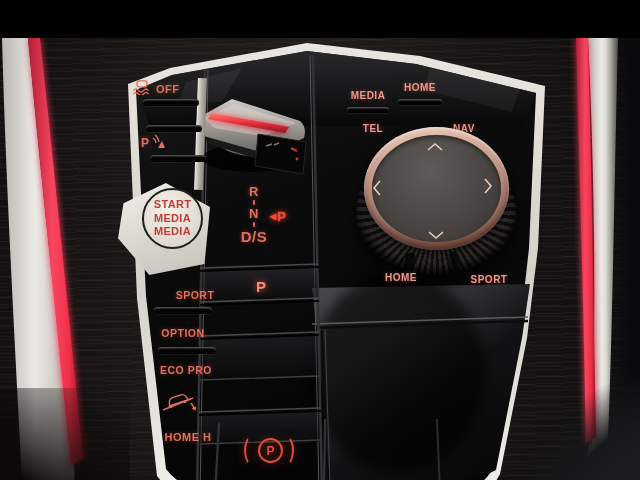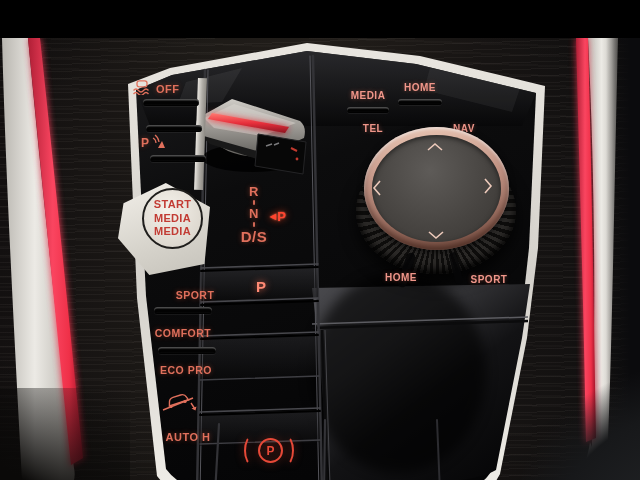--- a/index.html
+++ b/index.html
@@ -191,38 +191,38 @@
               background:radial-gradient(circle at 42% 35%,#f5f2eb,#ded9d0 70%,#ccc7be);
               display:flex;flex-direction:column;align-items:center;justify-content:center;
               color:#c23b33;font-size:11px;font-weight:bold;letter-spacing:.3px;line-height:1.25;">
     <span>START</span>
     <span>MEDIA</span>
     <span>MEDIA</span>
   </div>
 
   <div class="abs lbl" style="left:164px;top:251px;width:62px;font-size:10.5px;">SPORT</div>
   <div class="slit" style="left:154px;top:269px;width:58px;"></div>
-  <div class="abs lbl" style="left:150px;top:289px;width:66px;font-size:10.5px;">COMFORT</div>
+  <div class="abs lbl" style="left:150px;top:289px;width:66px;font-size:10.5px;">OPTION</div>
   <div class="slit" style="left:158px;top:309px;width:58px;"></div>
   <div class="abs lbl" style="left:153px;top:326px;width:66px;font-size:10.5px;">ECO PRO</div>
 
   <div class="abs" style="left:160px;top:353px;width:40px;height:22px;">
     <span>
       <svg width="40" height="22" viewBox="0 0 40 22">
         <path d="M3,19 L33,7" stroke="#e0705c" stroke-width="1.4" fill="none"></path>
         <g transform="rotate(-18 18 9)">
           <path d="M9,9 q1,-4 5,-4 h8 q4,0 5,4 l1,3 h-20 z" fill="none" stroke="#e0705c" stroke-width="1.4"></path>
         </g>
         <circle cx="11" cy="15.5" r="1.6" fill="#e0705c"></circle>
         <circle cx="25" cy="10.5" r="1.6" fill="#e0705c"></circle>
         <path d="M31,12 l4,6" stroke="#e0705c" stroke-width="1.4"></path>
         <polygon points="35.5,19.5 31.5,17.5 36.5,15.5" fill="#e0705c"></polygon>
       </svg></span>
   </div>
-  <div class="abs lbl" style="left:160px;top:393px;width:56px;font-size:11px;">AUTO H</div>
+  <div class="abs lbl" style="left:160px;top:393px;width:56px;font-size:11px;">HOME H</div>
 
   <div class="abs" style="left:238px;top:146px;width:32px;display:flex;flex-direction:column;align-items:center;gap:1px;">
     <span class="lbl" style="font-size:13px">R</span>
     <span class="tick"></span>
     <span class="lbl" style="font-size:13px">N</span>
     <span class="tick"></span>
     <span class="lbl" style="font-size:15px">D/S</span>
   </div>
 
   <div class="abs glowStrong" style="left:262px;top:169px;width:32px;height:18px;display:flex;align-items:center;justify-content:center;

